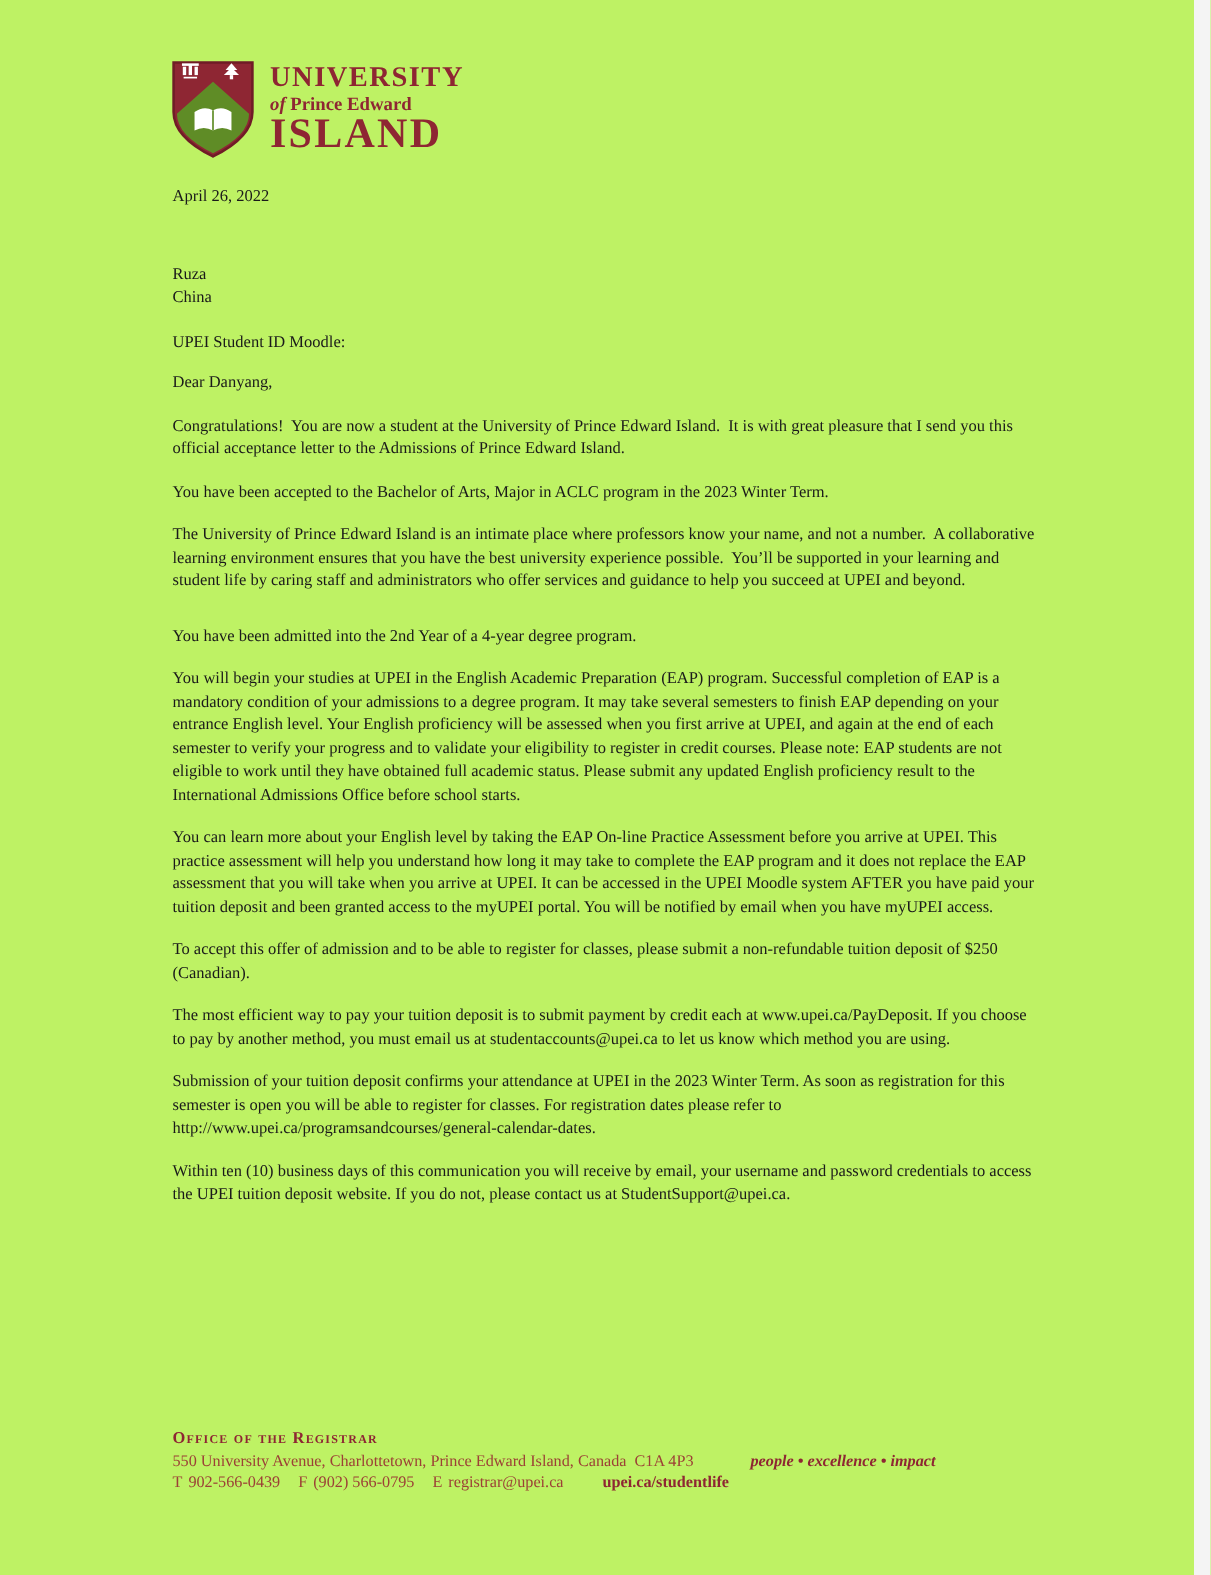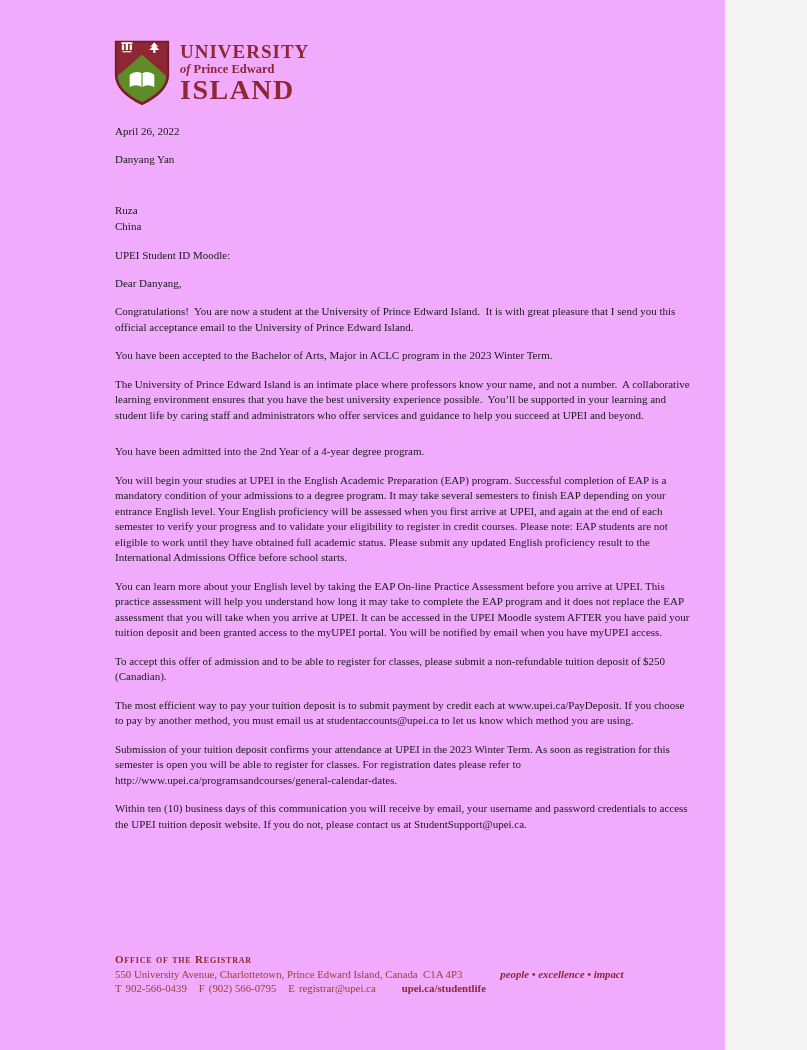--- a/index.html
+++ b/index.html
@@ -3,24 +3,23 @@
 <meta charset="utf-8">
 <style>
   html,body{margin:0;padding:0;}
   body{
     width:807px;height:1050px;
     background:#f4f4f4;
     font-family:"Liberation Serif", serif;
   }
   .page{
     position:relative;
-    width:685px;height:1050px;
-    background:#f0abfc;
+    width:796px;height:1050px;
+    background:#bef264;
     overflow:hidden;
-    padding-left:40px;
   }
   
   .logo-block{
     position:absolute; left:114px; top:40px;
     display:flex; align-items:center; gap:10px;
   }
   .logo-shield{ width:56px; height:66px; display:block; }
   .logo-text{ line-height:1; color:#8e2633; }
   .logo-text .l1{
     font-size:19px; font-weight:bold; letter-spacing:1px;
@@ -102,31 +101,30 @@
     <div class="logo-text">
       <div class="l1">UNIVERSITY</div>
       <div class="l2"><span class="of">of</span><span> Prince Edward</span></div>
       <div class="l3">ISLAND</div>
     </div>
   </div>
 
   <div class="letter-content">
 
     <div class="line date-line">April 26, 2022</div>
-    <div class="line recipient-line">Danyang Yan</div>
 
     <div class="address-block">
       <div class="line">Ruza</div>
       <div class="line">China</div>
     </div>
 
     <div class="line id-line">UPEI Student ID Moodle:</div>
     <div class="line salutation-line">Dear Danyang,</div>
 
-    <p class="para">Congratulations!  You are now a student at the University of Prince Edward Island.  It is with great pleasure that I send you this official acceptance email to the University of Prince Edward Island.</p>
+    <p class="para">Congratulations!  You are now a student at the University of Prince Edward Island.  It is with great pleasure that I send you this official acceptance letter to the Admissions of Prince Edward Island.</p>
     <p class="para">You have been accepted to the Bachelor of Arts, Major in ACLC program in the 2023 Winter Term.</p>
     <p class="para">The University of Prince Edward Island is an intimate place where professors know your name, and not a number.  A collaborative learning environment ensures that you have the best university experience possible.  You’ll be supported in your learning and student life by caring staff and administrators who offer services and guidance to help you succeed at UPEI and beyond.</p>
     <p class="para extra-gap">You have been admitted into the 2nd Year of a 4-year degree program.</p>
     <p class="para">You will begin your studies at UPEI in the English Academic Preparation (EAP) program. Successful completion of EAP is a mandatory condition of your admissions to a degree program. It may take several semesters to finish EAP depending on your entrance English level. Your English proficiency will be assessed when you first arrive at UPEI, and again at the end of each semester to verify your progress and to validate your eligibility to register in credit courses. Please note: EAP students are not eligible to work until they have obtained full academic status. Please submit any updated English proficiency result to the International Admissions Office before school starts.</p>
     <p class="para">You can learn more about your English level by taking the EAP On-line Practice Assessment before you arrive at UPEI. This practice assessment will help you understand how long it may take to complete the EAP program and it does not replace the EAP assessment that you will take when you arrive at UPEI. It can be accessed in the UPEI Moodle system AFTER you have paid your tuition deposit and been granted access to the myUPEI portal. You will be notified by email when you have myUPEI access.</p>
     <p class="para">To accept this offer of admission and to be able to register for classes, please submit a non-refundable tuition deposit of $250 (Canadian).</p>
     <p class="para">The most efficient way to pay your tuition deposit is to submit payment by credit each at www.upei.ca/PayDeposit. If you choose to pay by another method, you must email us at studentaccounts@upei.ca to let us know which method you are using.</p>
     <p class="para">Submission of your tuition deposit confirms your attendance at UPEI in the 2023 Winter Term. As soon as registration for this semester is open you will be able to register for classes. For registration dates please refer to http://www.upei.ca/programsandcourses/general-calendar-dates.</p>
     <p class="para">Within ten (10) business days of this communication you will receive by email, your username and password credentials to access the UPEI tuition deposit website. If you do not, please contact us at StudentSupport@upei.ca.</p>
 

